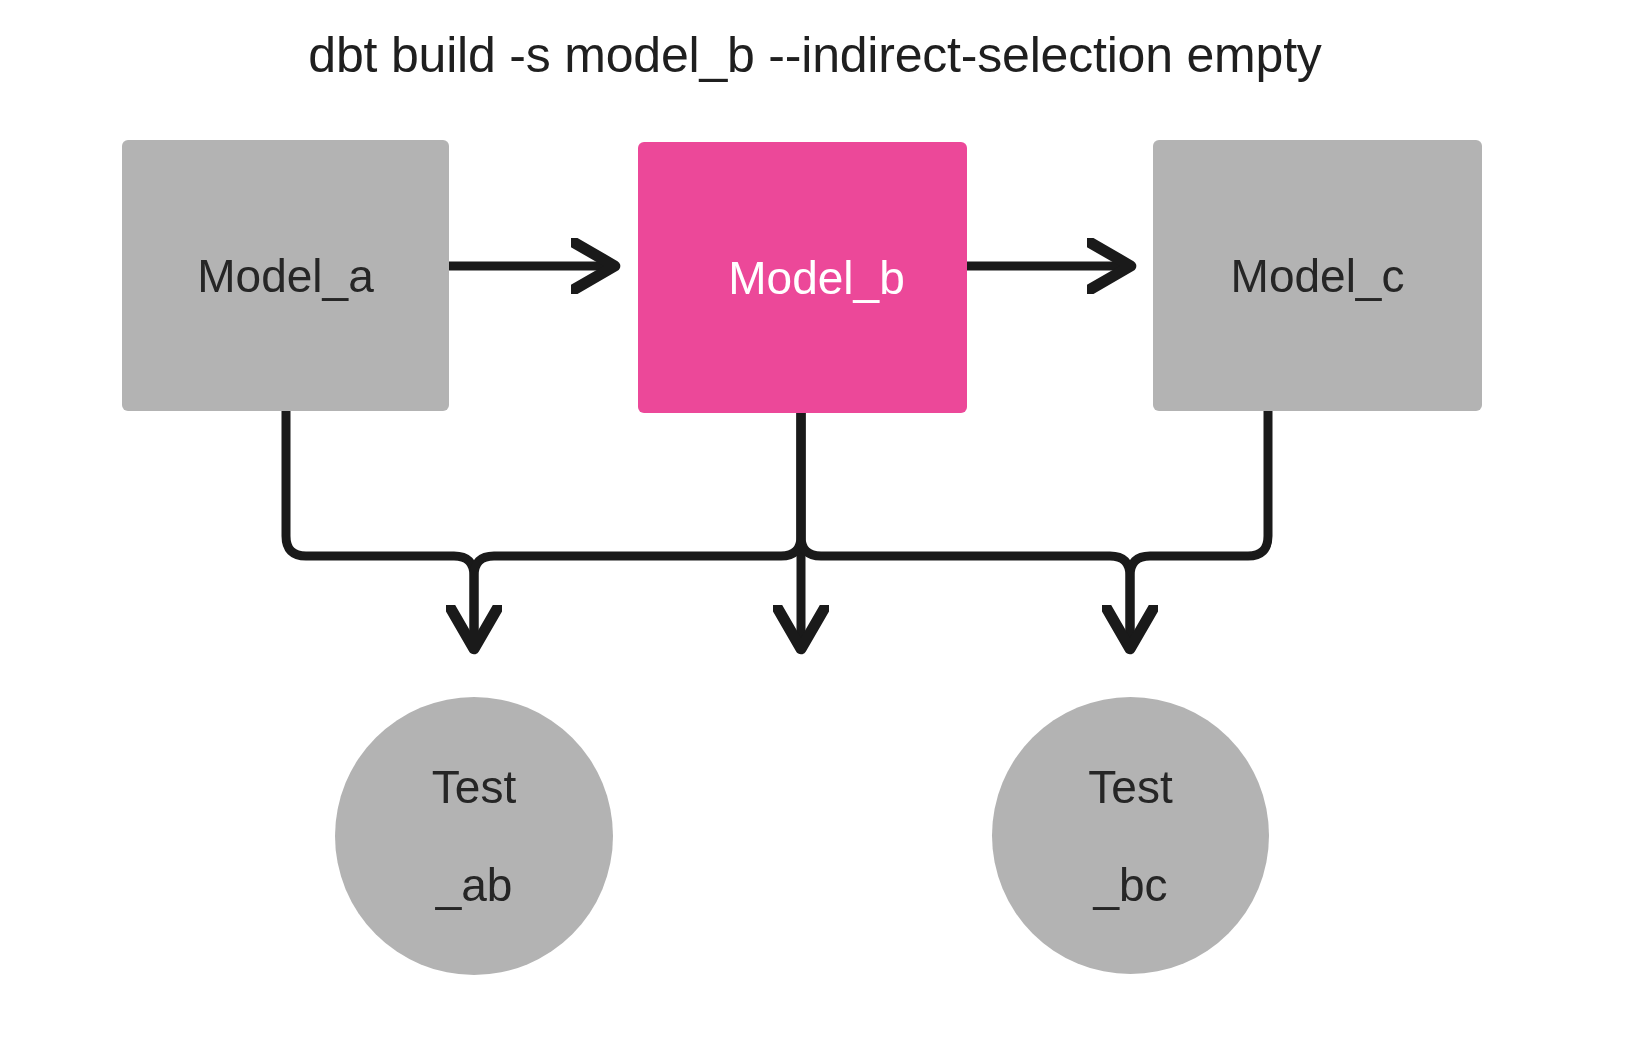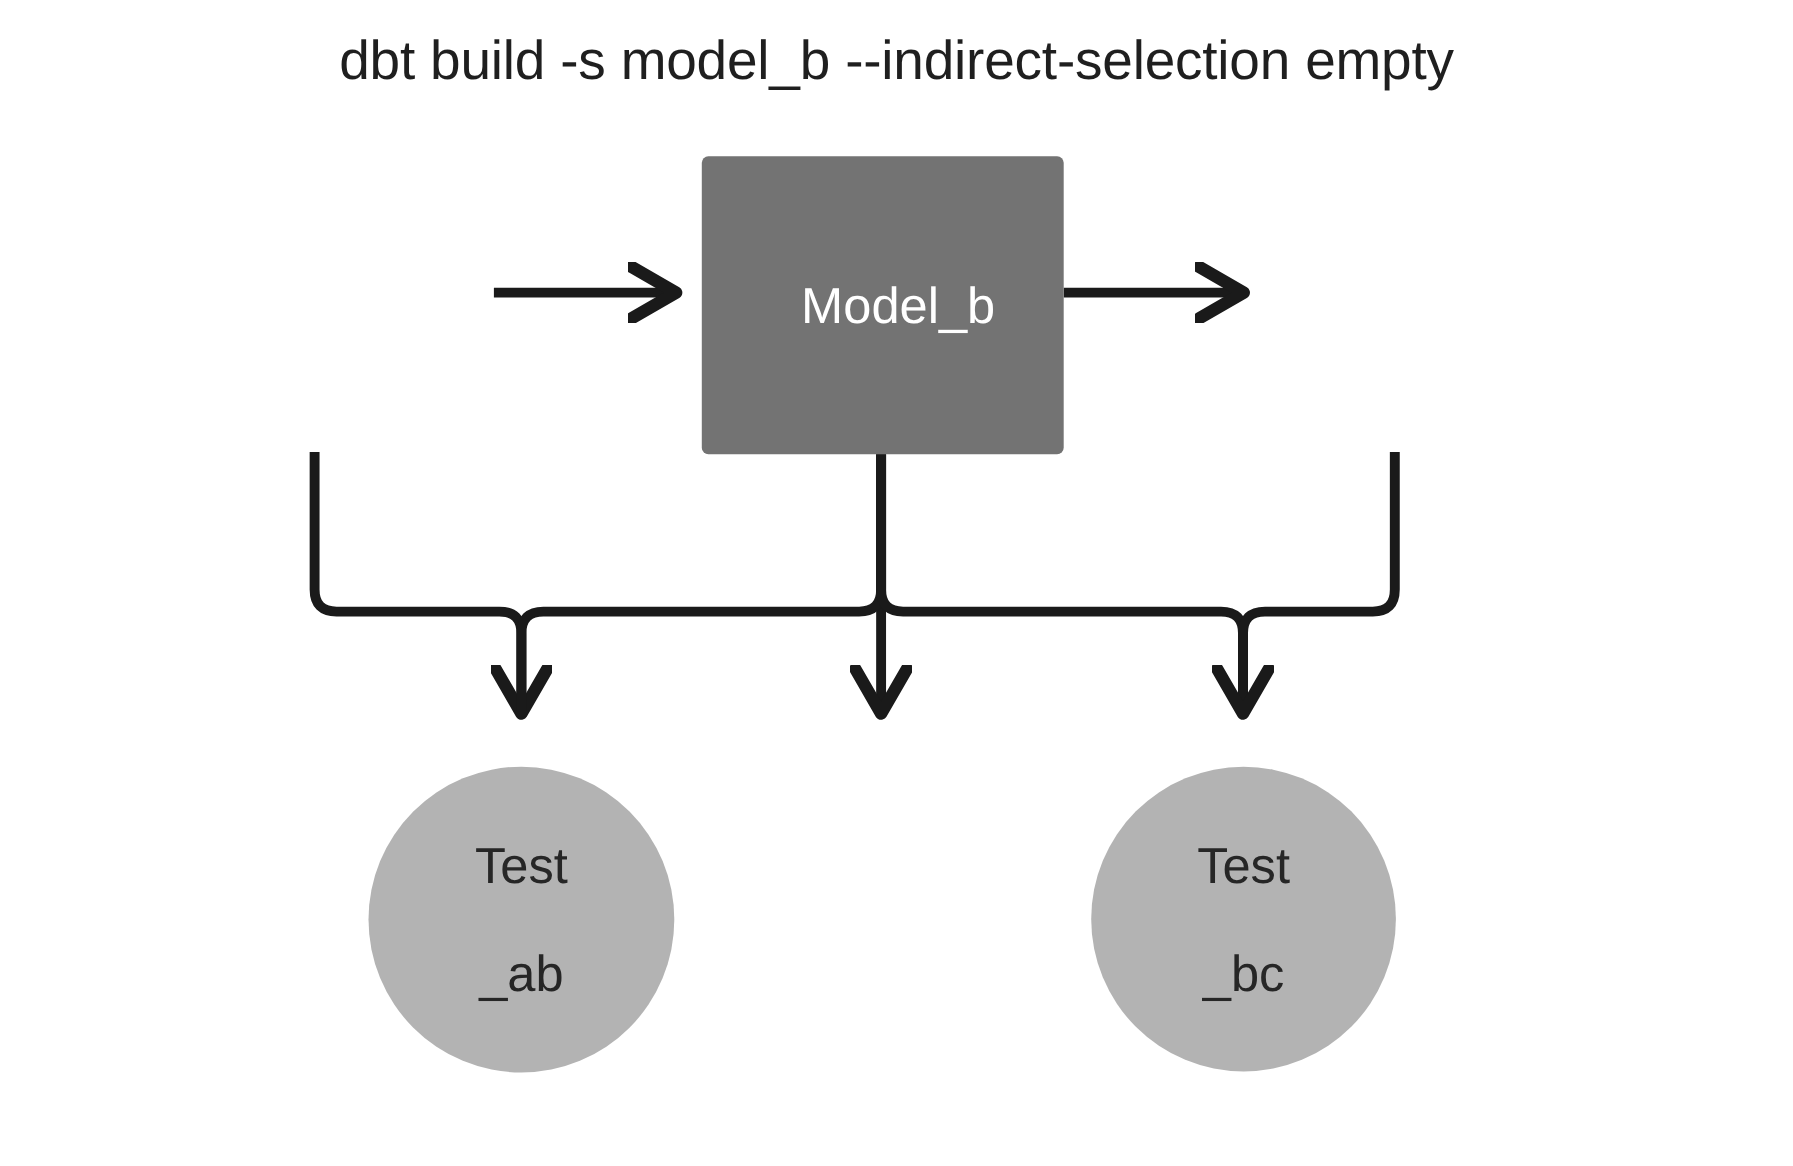--- a/index.html
+++ b/index.html
@@ -51,21 +51,21 @@
     box-sizing: border-box;
   }
   .node.model {
     border-radius: 6px;
   }
   .node.model.gray {
     background: #b3b3b3;
     color: #262626;
   }
   .node.model.selected {
-    background: #737373;
+    background: #ec4899;
     color: #ffffff;
     padding-left: 28px;
   }
   .node.test {
     border-radius: 50%;
     background: #b3b3b3;
     color: #262626;
   }
   .node .label {
     display: block;
@@ -101,25 +101,31 @@
       <path d="M 801,413 L 801,646" marker-end="url(#arrowhead)"></path>
 
       <path d="M 801,413 L 801,536 Q 801,556 781,556 L 494,556 Q 474,556 474,576 L 474,646"></path>
 
       <path d="M 801,413 L 801,536 Q 801,556 821,556 L 1110,556 Q 1130,556 1130,576 L 1130,646"></path>
 
       <path d="M 1268,411 L 1268,536 Q 1268,556 1248,556 L 1150,556 Q 1130,556 1130,576 L 1130,646" marker-end="url(#arrowhead)"></path>
     </g>
   </svg>
 
+  <div class="node model gray" style="left:122px; top:140px; width:327px; height:271px;">
+    <span class="label">Model_a</span>
+  </div>
 
   <div class="node model selected" style="left:638px; top:142px; width:329px; height:271px;">
     <span class="label">Model_b</span>
   </div>
 
+  <div class="node model gray" style="left:1153px; top:140px; width:329px; height:271px;">
+    <span class="label">Model_c</span>
+  </div>
 
   <div class="node test" style="left:335px; top:697px; width:278px; height:278px;">
     <span class="label">
       <span class="line1">Test</span>
       <span class="line2">_ab</span>
     </span>
   </div>
 
 
   <div class="node test" style="left:992px; top:697px; width:277px; height:277px;">

